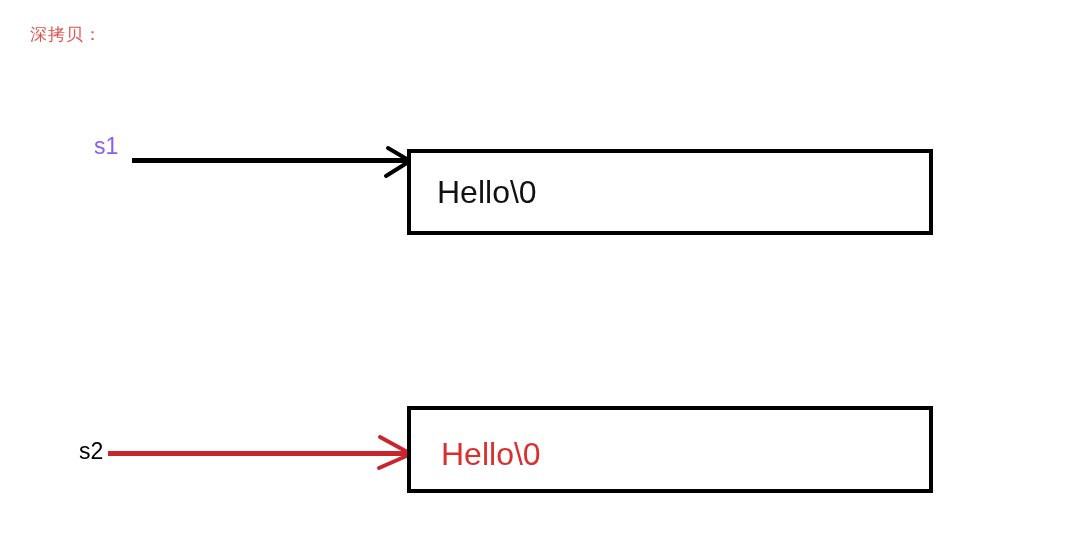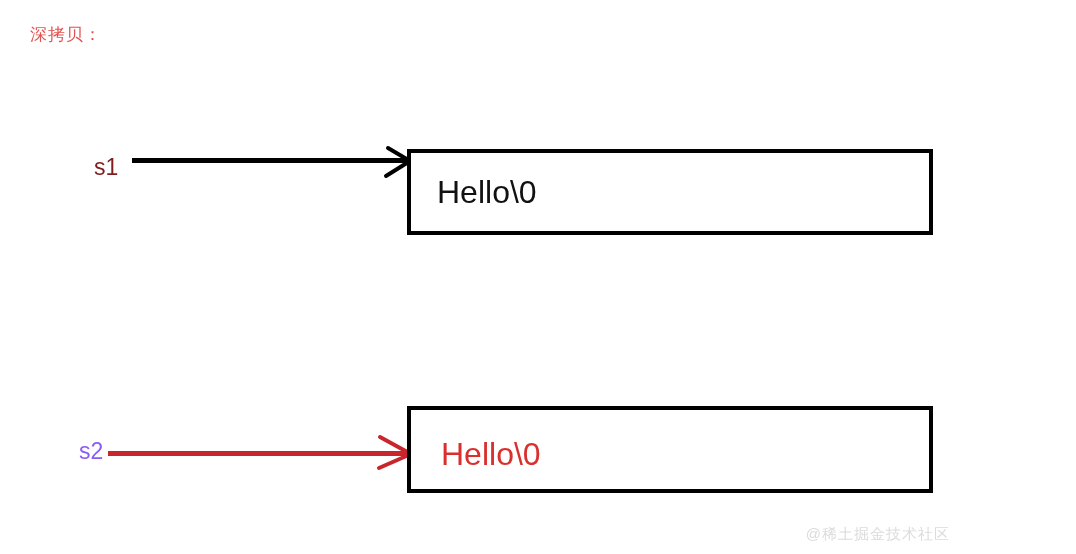--- a/index.html
+++ b/index.html
@@ -38,27 +38,27 @@
   }
 
   .ptr-label {
     position: absolute;
     font-size: 23px;
     line-height: 26px;
     white-space: nowrap;
   }
   .ptr-label.s1 {
     left: 94px;
-    top: 154px;
-    color: #7f1d1d;
+    top: 133px;
+    color: #8b5cf6;
   }
   .ptr-label.s2 {
     left: 79px;
     top: 438px;
-    color: #8b5cf6;
+    color: #000000;
   }
 
   .mem-box {
     position: absolute;
     box-sizing: border-box;
     background: #ffffff;
     border: 4px solid #000000;
   }
   .mem-box.box1 {
     left: 407px;
@@ -126,15 +126,14 @@
   <div class="ptr-label s2">s2</div>
 
   <div class="mem-box box1"></div>
 
   <div class="box-text t1">Hello\0</div>
 
   <div class="mem-box box2"></div>
 
   <div class="box-text t2">Hello\0</div>
 
-  <div class="watermark">@稀土掘金技术社区</div>
 
 </div>
 
 </body></html>

